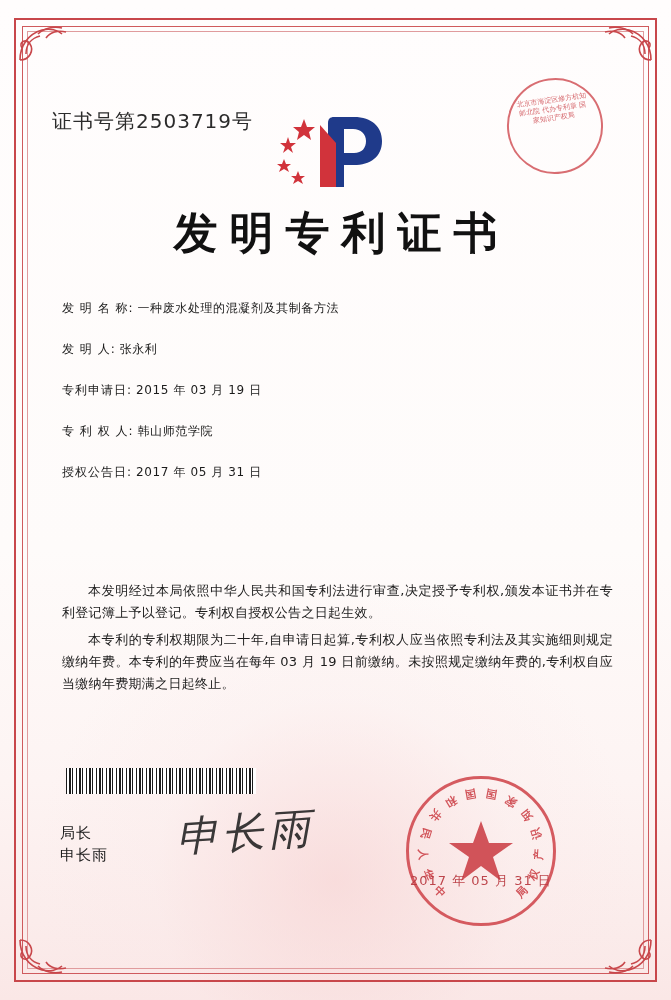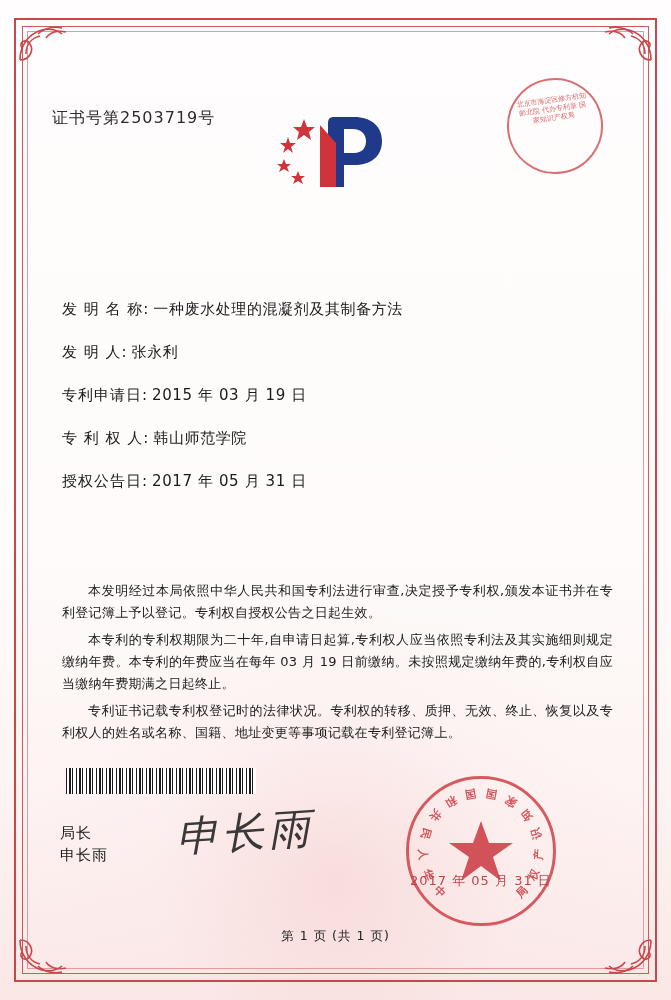--- a/index.html
+++ b/index.html
@@ -52,21 +52,21 @@
   .corner svg { width: 100%; height: 100%; display: block; }
   .corner.tl { left: 16px;  top: 20px; }
   .corner.tr { right: 16px; top: 20px; transform: scaleX(-1); }
   .corner.bl { left: 16px;  bottom: 20px; transform: scaleY(-1); }
   .corner.br { right: 16px; bottom: 20px; transform: scale(-1,-1); }
 
   
   .cert-number {
     position: absolute;
     left: 52px; top: 108px;
-    font-size: 16px;
+    font-size: 20px;
     color: #2b2b2b;
     letter-spacing: 1px;
     font-family: "DejaVu Sans", "Liberation Sans", sans-serif;
   }
 
   .logo {
     position: absolute;
     left: 268px; top: 113px;
     width: 126px; height: 76px;
   }
@@ -109,21 +109,21 @@
 
   
   .fields {
     position: absolute;
     left: 62px; top: 300px; right: 60px;
   }
   .field-row {
     display: flex;
     align-items: baseline;
     margin-bottom: 24px;
-    font-size: 15px;
+    font-size: 12px;
     color: #1b1b1b;
   }
   .field-label {
     white-space: nowrap;
     letter-spacing: 1px;
   }
   .field-value {
     margin-left: 4px;
     letter-spacing: .6px;
   }
@@ -286,20 +286,21 @@
         <polygon points="16,46 18,51 23,51 19,54 21,59 16,56 11,59 13,54 9,51 14,51"></polygon>
         <polygon points="30,58 32,63 37,63 33,66 35,71 30,68 25,71 27,66 23,63 28,63"></polygon>
       </g>
     </svg>
   </div>
 
   <div class="top-seal">
     <div class="seal-txt">北京市海淀区修方杭知 邮北院 代办专利章 国家知识产权局</div>
   </div>
 
+  <div class="title">发明专利证书</div>
 
   <div class="fields">
     <div class="field-row">
       <span class="field-label">发 明 名 称:</span>
       <span class="field-value">一种废水处理的混凝剂及其制备方法</span>
     </div>
     <div class="field-row">
       <span class="field-label">发 明 人:</span>
       <span class="field-value">张永利</span>
     </div>
@@ -313,21 +314,20 @@
     </div>
     <div class="field-row">
       <span class="field-label">授权公告日:</span>
       <span class="field-value">2017 年 05 月 31 日</span>
     </div>
   </div>
 
   <div class="body-text">
     <p>本发明经过本局依照中华人民共和国专利法进行审查,决定授予专利权,颁发本证书并在专利登记簿上予以登记。专利权自授权公告之日起生效。</p>
     <p>本专利的专利权期限为二十年,自申请日起算,专利权人应当依照专利法及其实施细则规定缴纳年费。本专利的年费应当在每年 03 月 19 日前缴纳。未按照规定缴纳年费的,专利权自应当缴纳年费期满之日起终止。</p>
-    <p>专利证书记载专利权登记时的法律状况。专利权的转移、质押、无效、终止、恢复以及专利权人的姓名或名称、国籍、地址变更等事项记载在专利登记簿上。</p>
   </div>
 
   <div class="barcode"></div>
 
   <div class="sig-block">
     <div>局长</div>
     <div>申长雨</div>
   </div>
   <div class="handwriting">申长雨</div>
 
@@ -349,15 +349,14 @@
         <span style="transform: rotate(495deg) translate(0px, -58px) rotate(180deg) translate(-50%, -50%);">局</span>
       </div>
     <div class="star">
       <svg viewBox="0 0 72 72">
         <polygon points="36,6 44,28 68,28 48,42 56,66 36,51 16,66 24,42 4,28 28,28" fill="#cc3f46"></polygon>
       </svg>
     </div>
   </div>
   <div class="seal-date">2017 年 05 月 31 日</div>
 
-  <div class="page-foot">第 1 页 (共 1 页)</div>
 
 </div>
 
 </body></html>

